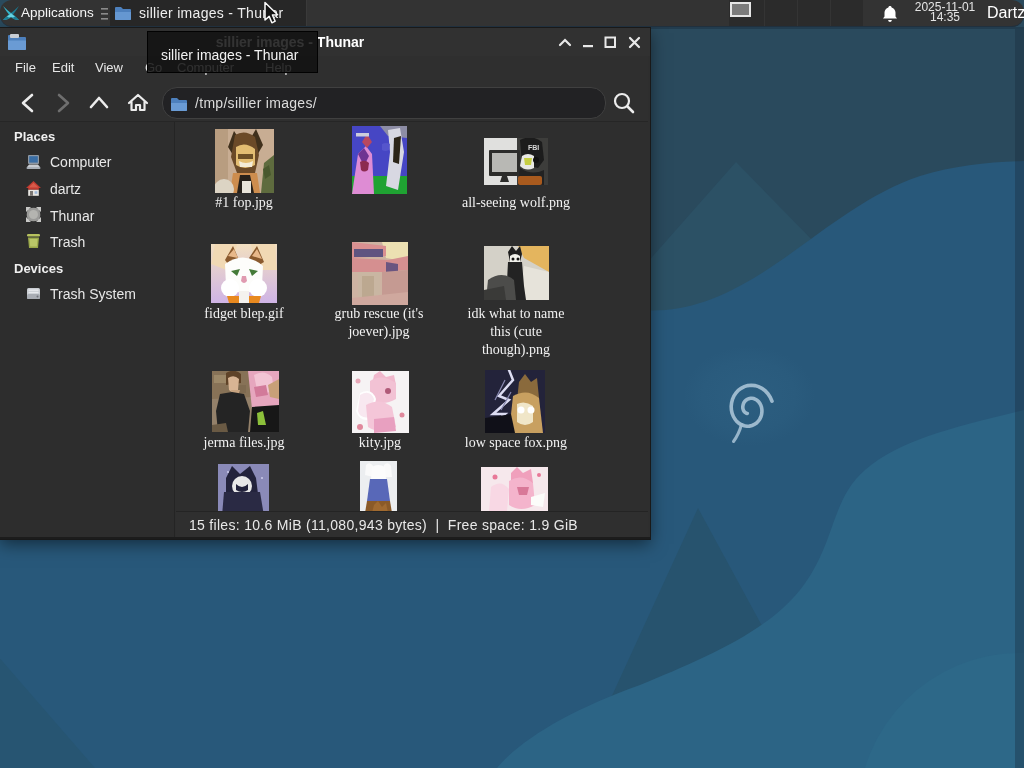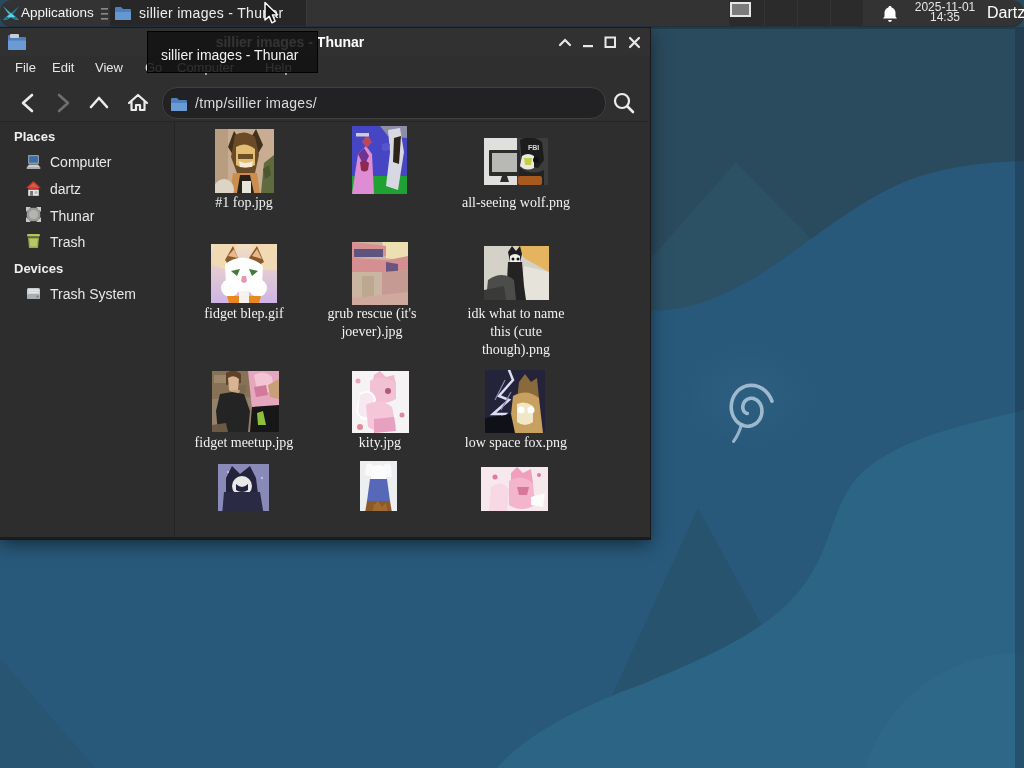--- a/index.html
+++ b/index.html
@@ -269,21 +269,21 @@
       <path d="M30,0 L56,0 L56,20 L34,16 Z" fill="#ece0b2"></path>
       <path d="M0,0 L34,4 L34,14 L0,16 Z" fill="#d99091"></path>
       <rect x="2" y="7" width="29" height="8" fill="#5f5480"></rect>
       <path d="M0,16 L36,18 L56,14 L56,28 L30,30 L0,30 Z" fill="#d58f90"></path>
       <rect x="6" y="30" width="22" height="33" fill="#c9b6a2"></rect>
       <rect x="10" y="34" width="12" height="29" fill="#bca890"></rect>
       <path d="M34,20 L46,22 L46,40 L34,42 Z" fill="#6a5580"></path>
       <path d="M30,30 L56,28 L56,63 L30,63 Z" fill="#c59a92"></path>
       <path d="M0,56 L56,50 L56,63 L0,63 Z" fill="#cfa89e"></path>
     </svg>
-    <div class="cap" style="left:121px;top:183px">grub rescue (it's<br>joever).jpg</div>
+    <div class="cap" style="left:128px;top:183px">grub rescue (it's<br>joever).jpg</div>
     <svg class="th" style="left:308px;top:124px" width="65" height="54" viewBox="0 0 65 54">
       <rect width="65" height="54" fill="#d4d1c8"></rect>
       <path d="M34,0 L65,0 L65,26 L40,12 Z" fill="#e4b55e"></path>
       <path d="M40,20 L65,26 L65,54 L36,54 Z" fill="#e6e3da"></path>
       <path d="M24,6 L28,0 L32,5 L36,0 L38,8 L36,16 L26,16 Z" fill="#1e1e1e"></path>
       <path d="M26,10 Q31,6 36,10 L36,18 Q31,22 26,18 Z" fill="#f0f0ea"></path>
       <circle cx="29" cy="13" r="1.5" fill="#111"></circle>
       <circle cx="34" cy="13" r="1.5" fill="#111"></circle>
       <path d="M24,16 L38,16 L40,40 L42,54 L22,54 Z" fill="#232323"></path>
       <path d="M4,34 Q18,24 30,34 L32,54 L2,54 Z" fill="#4c4c4a"></path>
@@ -301,21 +301,21 @@
       <path d="M19,19 L28,19 L26,25 L21,25 Z" fill="#c8a480"></path>
       <path d="M8,23 L20,21 L32,23 L38,40 L36,61 L6,61 L4,40 Z" fill="#242424"></path>
       <path d="M36,0 L67,0 L67,36 L40,38 Z" fill="#e6a6be"></path>
       <path d="M42,4 Q52,-2 60,6 L62,20 L46,24 Z" fill="#f2c4d4"></path>
       <path d="M56,14 L67,8 L67,28 L58,26 Z" fill="#c8a078"></path>
       <path d="M42,16 L54,14 L56,24 L44,26 Z" fill="#d27a9a"></path>
       <path d="M40,36 L67,34 L67,61 L38,61 Z" fill="#171717"></path>
       <path d="M45,42 L51,40 L54,54 L46,54 Z" fill="#8cc03a"></path>
       <path d="M0,54 L14,52 L16,61 L0,61 Z" fill="#6a5a44"></path>
     </svg>
-    <div class="cap" style="left:-7px;top:312px">fidget meetup.jpg</div>
+    <div class="cap" style="left:-7px;top:312px">jerma files.jpg</div>
     <svg class="th" style="left:176px;top:249px" width="57" height="62" viewBox="0 0 57 62">
       <rect width="57" height="62" fill="#f6f3f4"></rect>
       <path d="M22,4 L28,0 L34,6 L42,4 L44,14 L20,14 Z" fill="#f0b8cc"></path>
       <path d="M18,10 Q30,2 44,12 L44,28 Q30,36 18,28 Z" fill="#f2c2d4"></path>
       <circle cx="36" cy="20" r="3" fill="#b05a78"></circle>
       <path d="M8,22 Q20,16 24,28 L20,48 Q8,52 4,40 Z" fill="#fefefe"></path>
       <path d="M8,24 Q18,18 22,28 L18,46 Q8,48 6,40 Z" fill="#f8e8f0"></path>
       <path d="M14,34 Q28,26 40,36 L44,56 Q28,64 16,56 Z" fill="#f4c6d8"></path>
       <path d="M22,48 L42,46 L44,60 L22,62 Z" fill="#e8a0c0"></path>
       <circle cx="8" cy="56" r="3" fill="#e0889c"></circle>
@@ -358,20 +358,23 @@
       <rect width="67" height="44" fill="#f6e8ec"></rect>
       <path d="M30,6 L36,0 L42,6 L50,2 L52,16 L30,18 Z" fill="#f0a0bc"></path>
       <path d="M28,14 Q40,6 52,16 L54,38 Q40,46 28,38 Z" fill="#f4b4cc"></path>
       <path d="M36,20 L48,20 L46,28 L38,28 Z" fill="#d87898"></path>
       <path d="M10,20 Q20,12 28,22 L26,44 L8,44 Z" fill="#f8d8e4"></path>
       <circle cx="14" cy="10" r="2.5" fill="#e87898"></circle>
       <circle cx="58" cy="8" r="2" fill="#e87898"></circle>
       <path d="M50,30 L64,26 L62,40 L50,38 Z" fill="#fcfcfa"></path>
     </svg>
   </div>
+  <div id="statusbar">
+      <span>15 files: 10.6 MiB (11,080,943 bytes)&nbsp; | &nbsp;Free space: 1.9 GiB</span>
+    </div>
   <div id="winbot"></div>
 </div>
 
 <div id="tooltip">
     <span>sillier images - Thunar</span>
   </div>
 <svg id="cursor" width="20" height="26" viewBox="0 0 20 26">
   <path d="M6,1.5 L6,19 L10.2,15.4 L12.9,21.8 L16.2,20.2 L13.4,14 L18.6,13.7 Z" fill="#141414" stroke="#fafafa" stroke-width="1.5" stroke-linejoin="round"></path>
 </svg>
 

